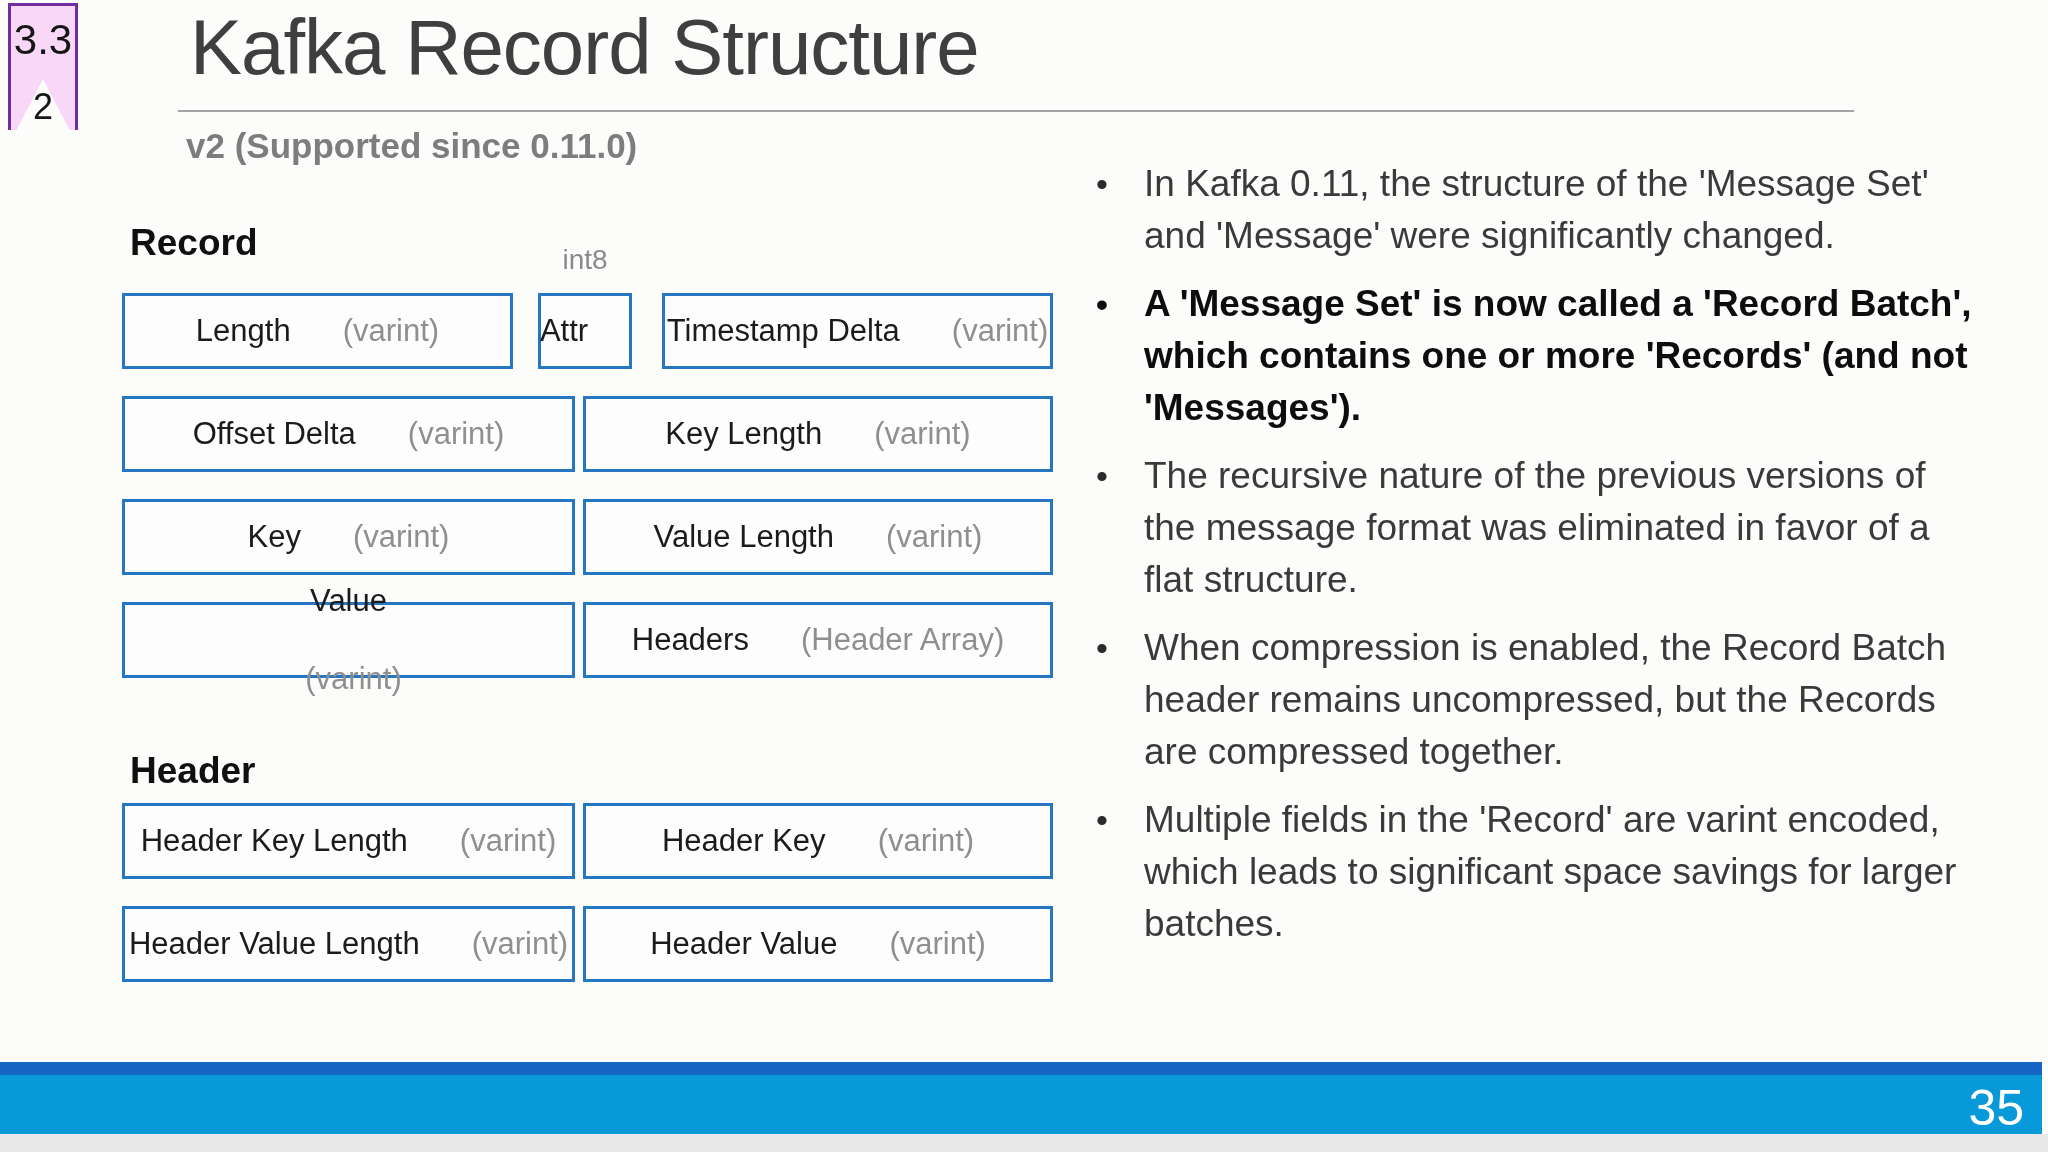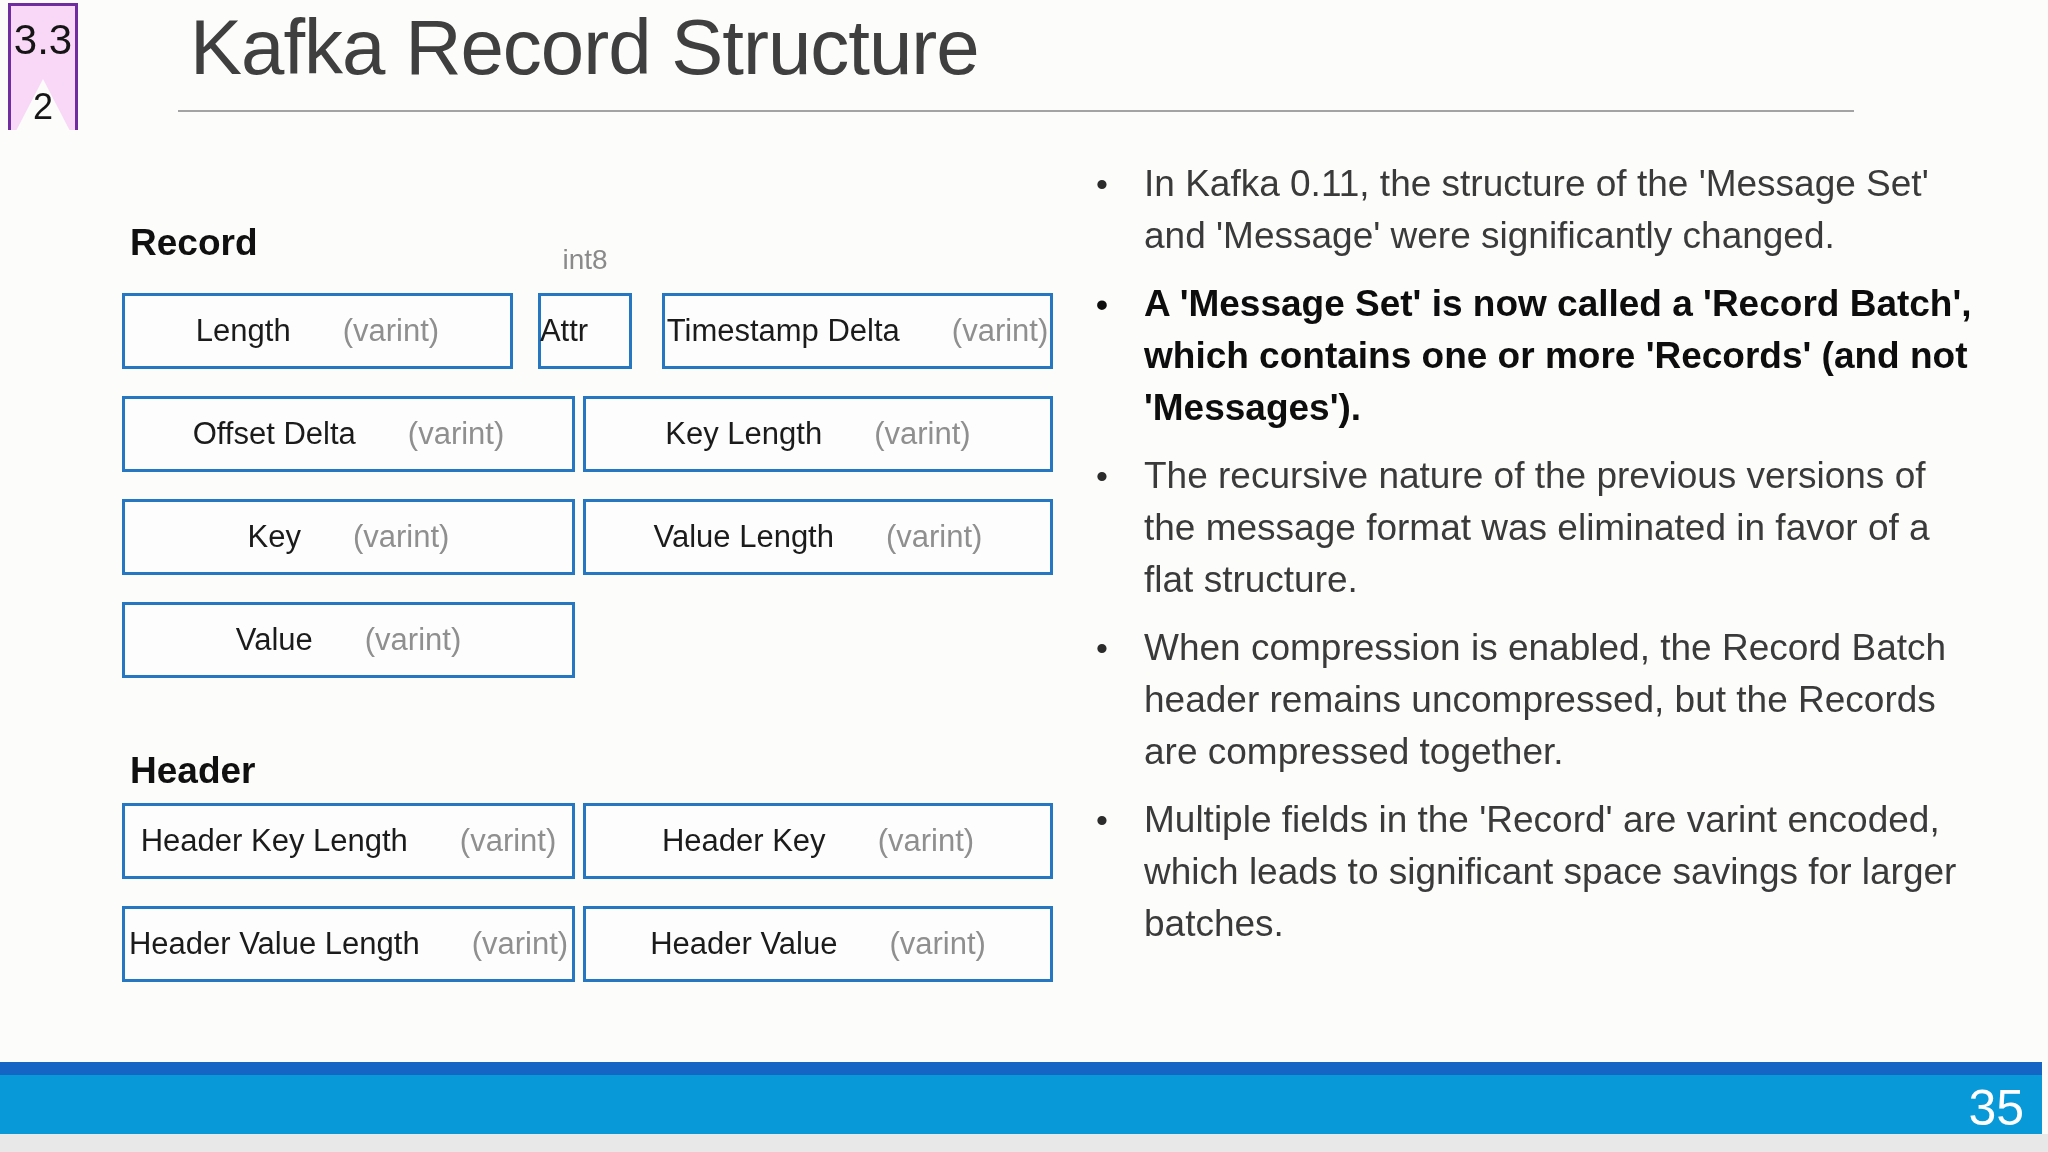--- a/index.html
+++ b/index.html
@@ -65,21 +65,21 @@
   .fbox .sfx{color:#8f8f8f;margin-left:10px;}
   .fbox .sfx:empty{margin-left:0;}
   
   .b-length   {left:122px;top:293px;width:391px;}
   .b-attr     {left:538px;top:293px;width:94px;justify-content:center;}
   .b-tsdelta  {left:662px;top:293px;width:391px;}
   .b-offdelta {left:122px;top:396px;width:453px;}
   .b-keylen   {left:583px;top:396px;width:470px;}
   .b-key      {left:122px;top:499px;width:453px;}
   .b-vallen   {left:583px;top:499px;width:470px;}
-  .b-value    {left:122px;top:602px;width:453px;}
+  .b-value    {left:122px;top:602px;width:453px;flex-direction:column;}
   .b-headers  {left:583px;top:602px;width:470px;}
   .b-hkeylen  {left:122px;top:803px;width:453px;}
   .b-hkey     {left:583px;top:803px;width:470px;}
   .b-hvallen  {left:122px;top:906px;width:453px;}
   .b-hval     {left:583px;top:906px;width:470px;}
   
   .bullets{
     position:absolute;left:1096px;top:158px;width:880px;
     margin:0;padding:0;list-style:none;
   }
@@ -117,20 +117,21 @@
 <div class="slide">
 
   <div class="badge">
     <div class="section">3.3</div>
     <div class="notch"></div>
     <div class="sub">2</div>
   </div>
 
   <div class="title">Kafka Record Structure</div>
   <div class="title-rule"></div>
+  <div class="subtitle">v2 (Supported since 0.11.0)</div>
 
   <div class="section-label record-label">Record</div>
   <div class="int8-label">int8</div>
   <div class="section-label header-label">Header</div>
 
   <div class="fbox b-length">
     <span class="nm">Length</span>
     <span class="sfx">(varint)</span>
   </div>
   <div class="fbox b-attr">
@@ -154,20 +155,24 @@
     <span class="sfx">(varint)</span>
   </div>
   <div class="fbox b-vallen">
     <span class="nm">Value Length</span>
     <span class="sfx">(varint)</span>
   </div>
   <div class="fbox b-value">
     <span class="nm">Value</span>
     <span class="sfx">(varint)</span>
   </div>
+  <div class="fbox b-headers">
+    <span class="nm">Headers</span>
+    <span class="sfx">(Header Array)</span>
+  </div>
   <div class="fbox b-hkeylen">
     <span class="nm">Header Key Length</span>
     <span class="sfx">(varint)</span>
   </div>
   <div class="fbox b-hkey">
     <span class="nm">Header Key</span>
     <span class="sfx">(varint)</span>
   </div>
   <div class="fbox b-hvallen">
     <span class="nm">Header Value Length</span>

